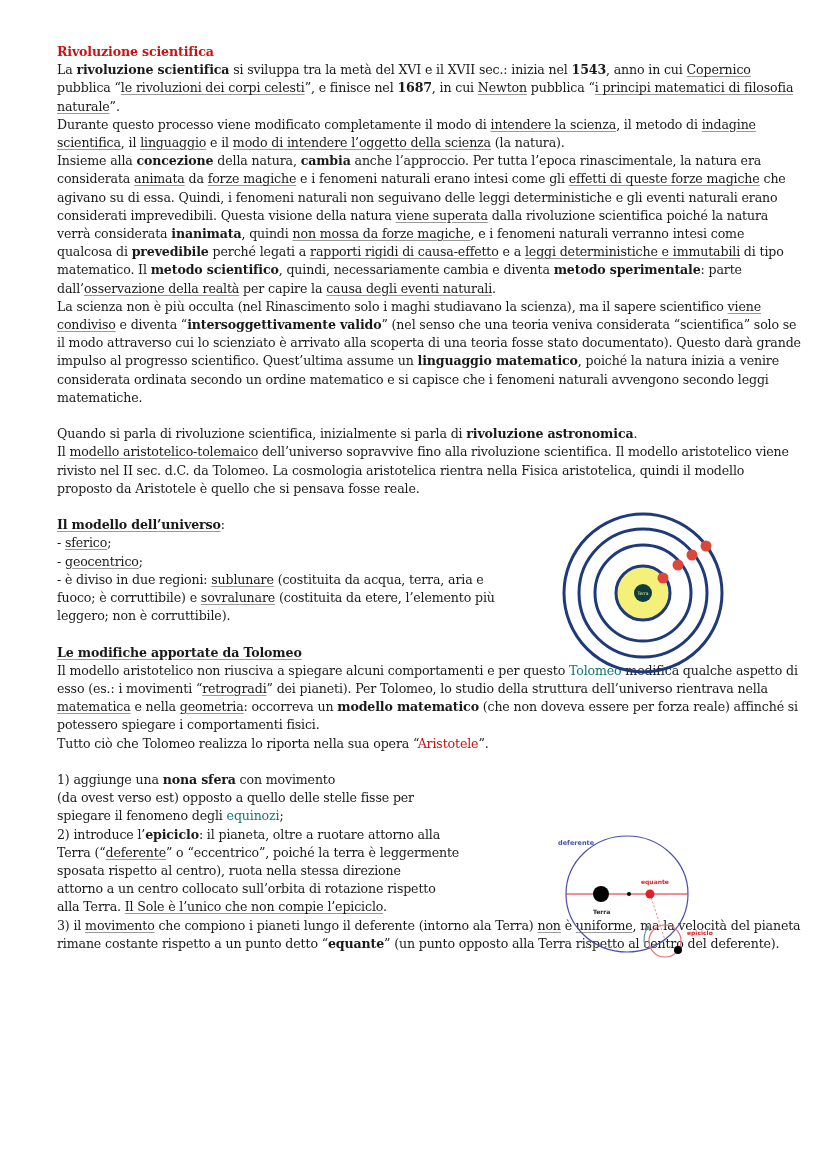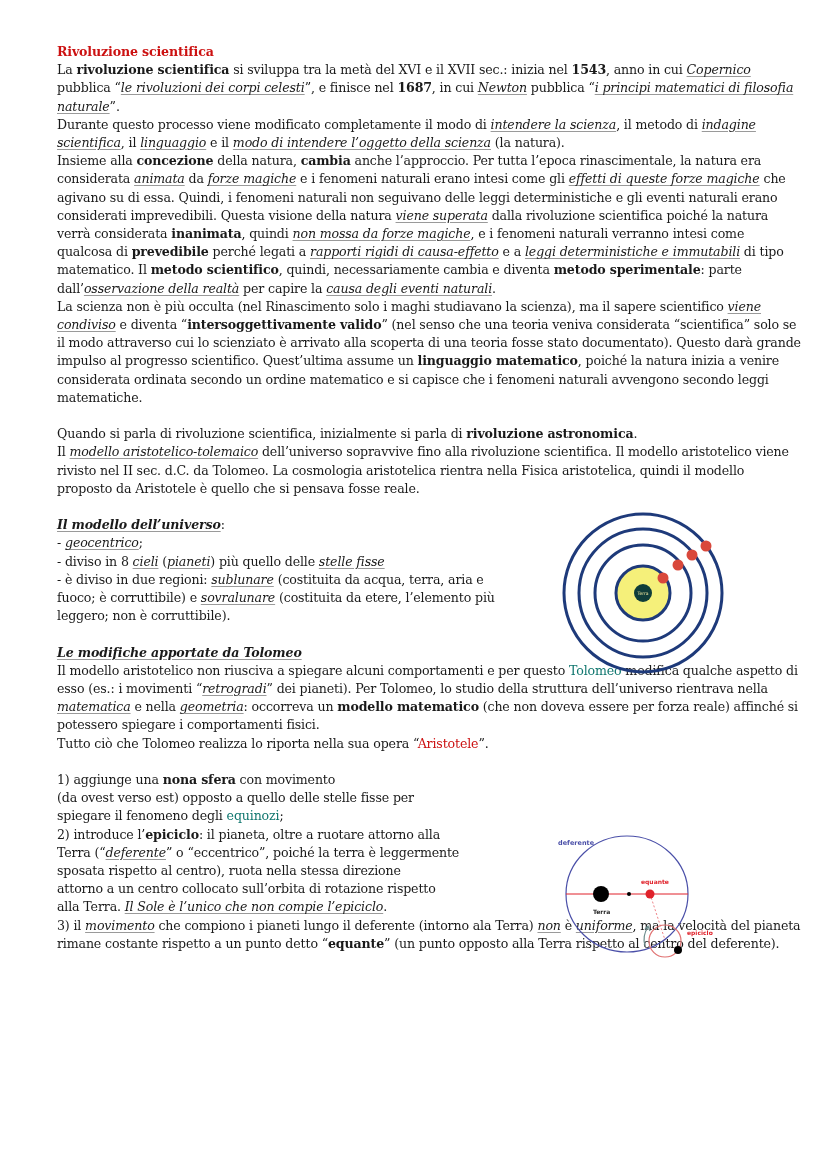--- a/index.html
+++ b/index.html
@@ -4,21 +4,21 @@
 <style>
   html, body { margin: 0; padding: 0; background: #ffffff; }
   body { width: 828px; height: 1171px; position: relative; overflow: hidden;
          font-family: "DejaVu Serif", serif; color: #1a1a1a; }
   .page { position: absolute; left: 57px; top: 43px; width: 745px;
           font-size: 12.6px; line-height: 18.2px; letter-spacing: -0.15px; }
   .p { margin: 0; }
   .blank { height: 18.2px; }
   .title { color: #cc1111; font-weight: bold; }
   b, .b { font-weight: bold; }
-  .u { text-decoration: underline; text-decoration-color: #9a9a9a; text-underline-offset: 2px; font-style: italic; }
+  .u { text-decoration: underline; text-decoration-color: #9a9a9a; text-underline-offset: 2px; }
   .red { color: #cc1111; }
   .redb { color: #0f766e; font-weight: normal; }
   .narrow { width: 460px; }
   .diagram1 { position: absolute; left: 560px; top: 510px; width: 170px; height: 170px; }
   .diagram2 { position: absolute; left: 552px; top: 828px; width: 180px; height: 140px; }
 </style>
 </head>
 <body>
 
 <div class="page">
@@ -36,22 +36,22 @@
   <p class="p"><span>La scienza non è più occulta (nel Rinascimento solo i maghi studiavano la scienza), ma il sapere scientifico </span><span class="u">viene condiviso</span><span> e diventa “</span><b>intersoggettivamente valido</b><span>” (nel senso che una teoria veniva considerata “scientifica” solo se il modo attraverso cui lo scienziato è arrivato alla scoperta di una teoria fosse stato documentato). Questo darà grande impulso al progresso scientifico. Quest’ultima assume un </span><b>linguaggio matematico</b><span>, poiché la natura inizia a venire considerata ordinata secondo un ordine matematico e si capisce che i fenomeni naturali avvengono secondo leggi matematiche.</span></p>
 
   <div class="blank"></div>
 
   <p class="p"><span>Quando si parla di rivoluzione scientifica, inizialmente si parla di </span><b>rivoluzione astronomica</b><span>.</span><br><span>Il </span><span class="u">modello aristotelico-tolemaico</span><span> dell’universo sopravvive fino alla rivoluzione scientifica. Il modello aristotelico viene rivisto nel II sec. d.C. da Tolomeo. La cosmologia aristotelica rientra nella Fisica aristotelica, quindi il modello proposto da Aristotele è quello che si pensava fosse reale.</span></p>
 
   <div class="blank"></div>
 
   <div class="narrow">
     <p class="p"><b class="u">Il modello dell’universo</b><span>:</span></p>
+    <p class="p"><span>- </span><span class="u">sferico</span><span>;</span></p>
     <p class="p"><span>- </span><span class="u">geocentrico</span><span>;</span></p>
-    <p class="p"><span>- diviso in 8 </span><span class="u">cieli</span><span> (</span><span class="u">pianeti</span><span>) più quello delle </span><span class="u">stelle fisse</span></p>
     <p class="p"><span>- è diviso in due regioni: </span><span class="u">sublunare</span><span> (costituita da acqua, terra, aria e fuoco; è corruttibile) e </span><span class="u">sovralunare</span><span> (costituita da etere, l’elemento più leggero; non è corruttibile).</span></p>
   </div>
 
   <div class="blank"></div>
 
   <p class="p"><b class="u">Le modifiche apportate da Tolomeo</b></p>
   <p class="p"><span>Il modello aristotelico non riusciva a spiegare alcuni comportamenti e per questo </span><span class="redb">Tolomeo</span><span> modifica qualche aspetto di esso (es.: i movimenti “</span><span class="u">retrogradi</span><span>” dei pianeti). Per Tolomeo, lo studio della struttura dell’universo rientrava nella </span><span class="u">matematica</span><span> e nella </span><span class="u">geometria</span><span>: occorreva un </span><b>modello matematico</b><span> (che non doveva essere per forza reale) affinché si potessero spiegare i comportamenti fisici.</span></p>
   <p class="p"><span>Tutto ciò che Tolomeo realizza lo riporta nella sua opera “</span><span class="red">Aristotele</span><span>”.</span></p>
 
   <div class="blank"></div>

